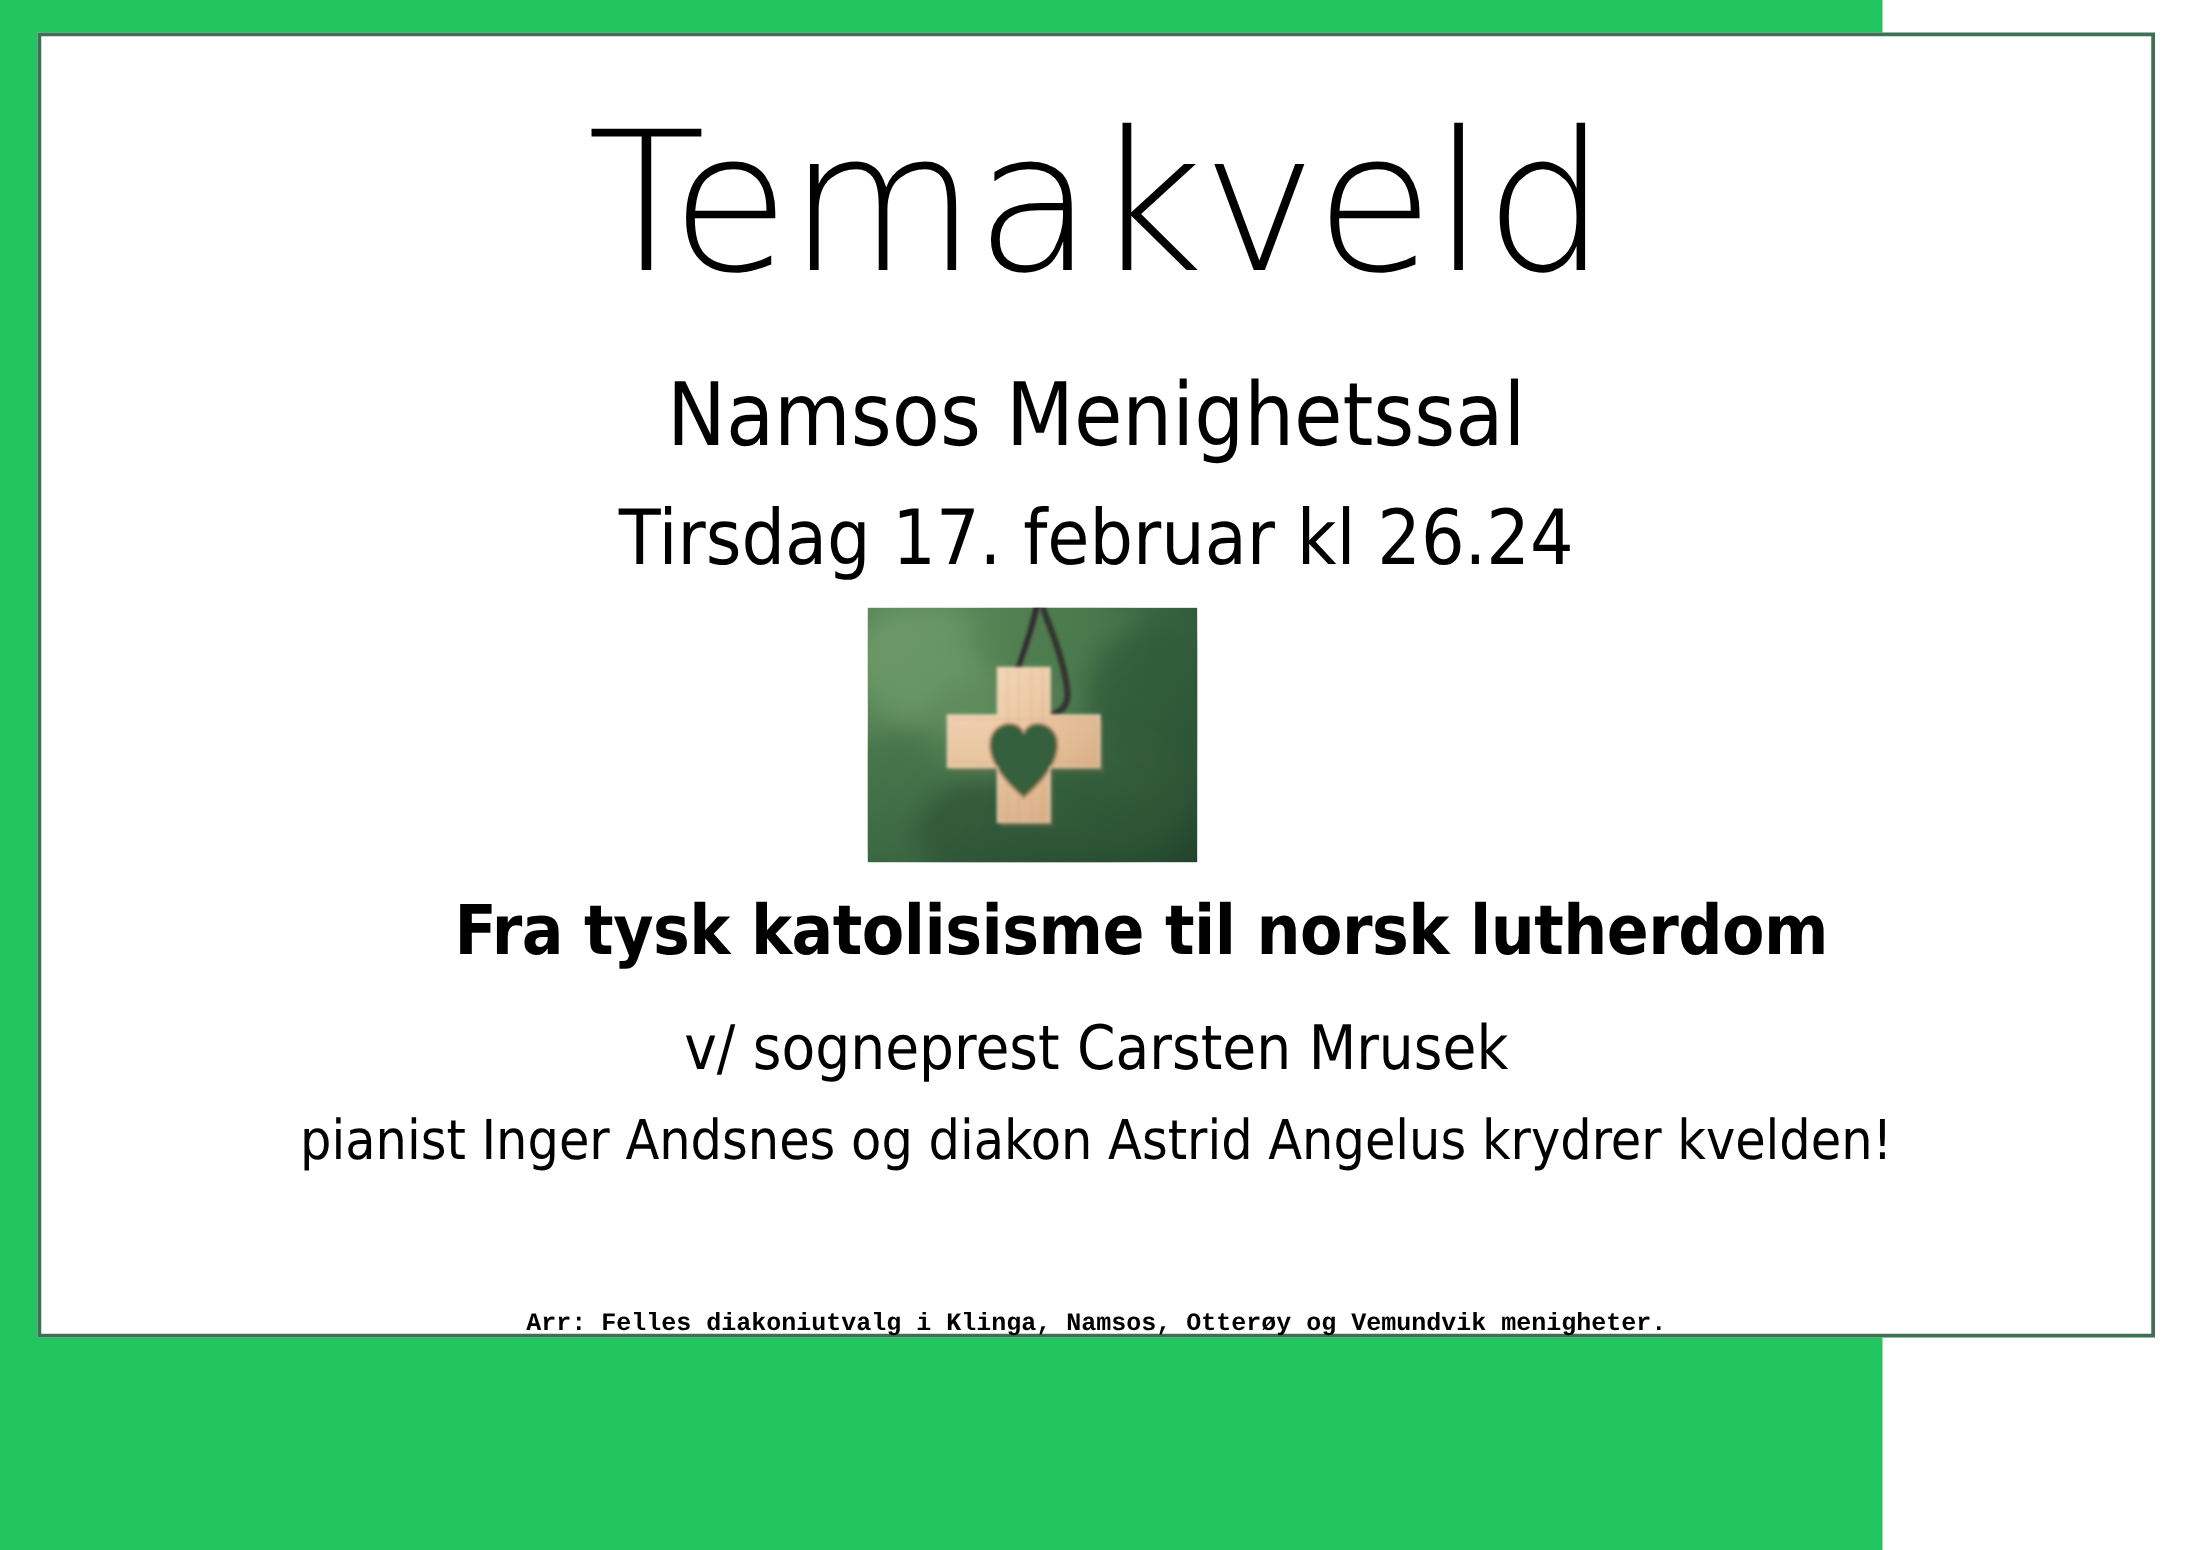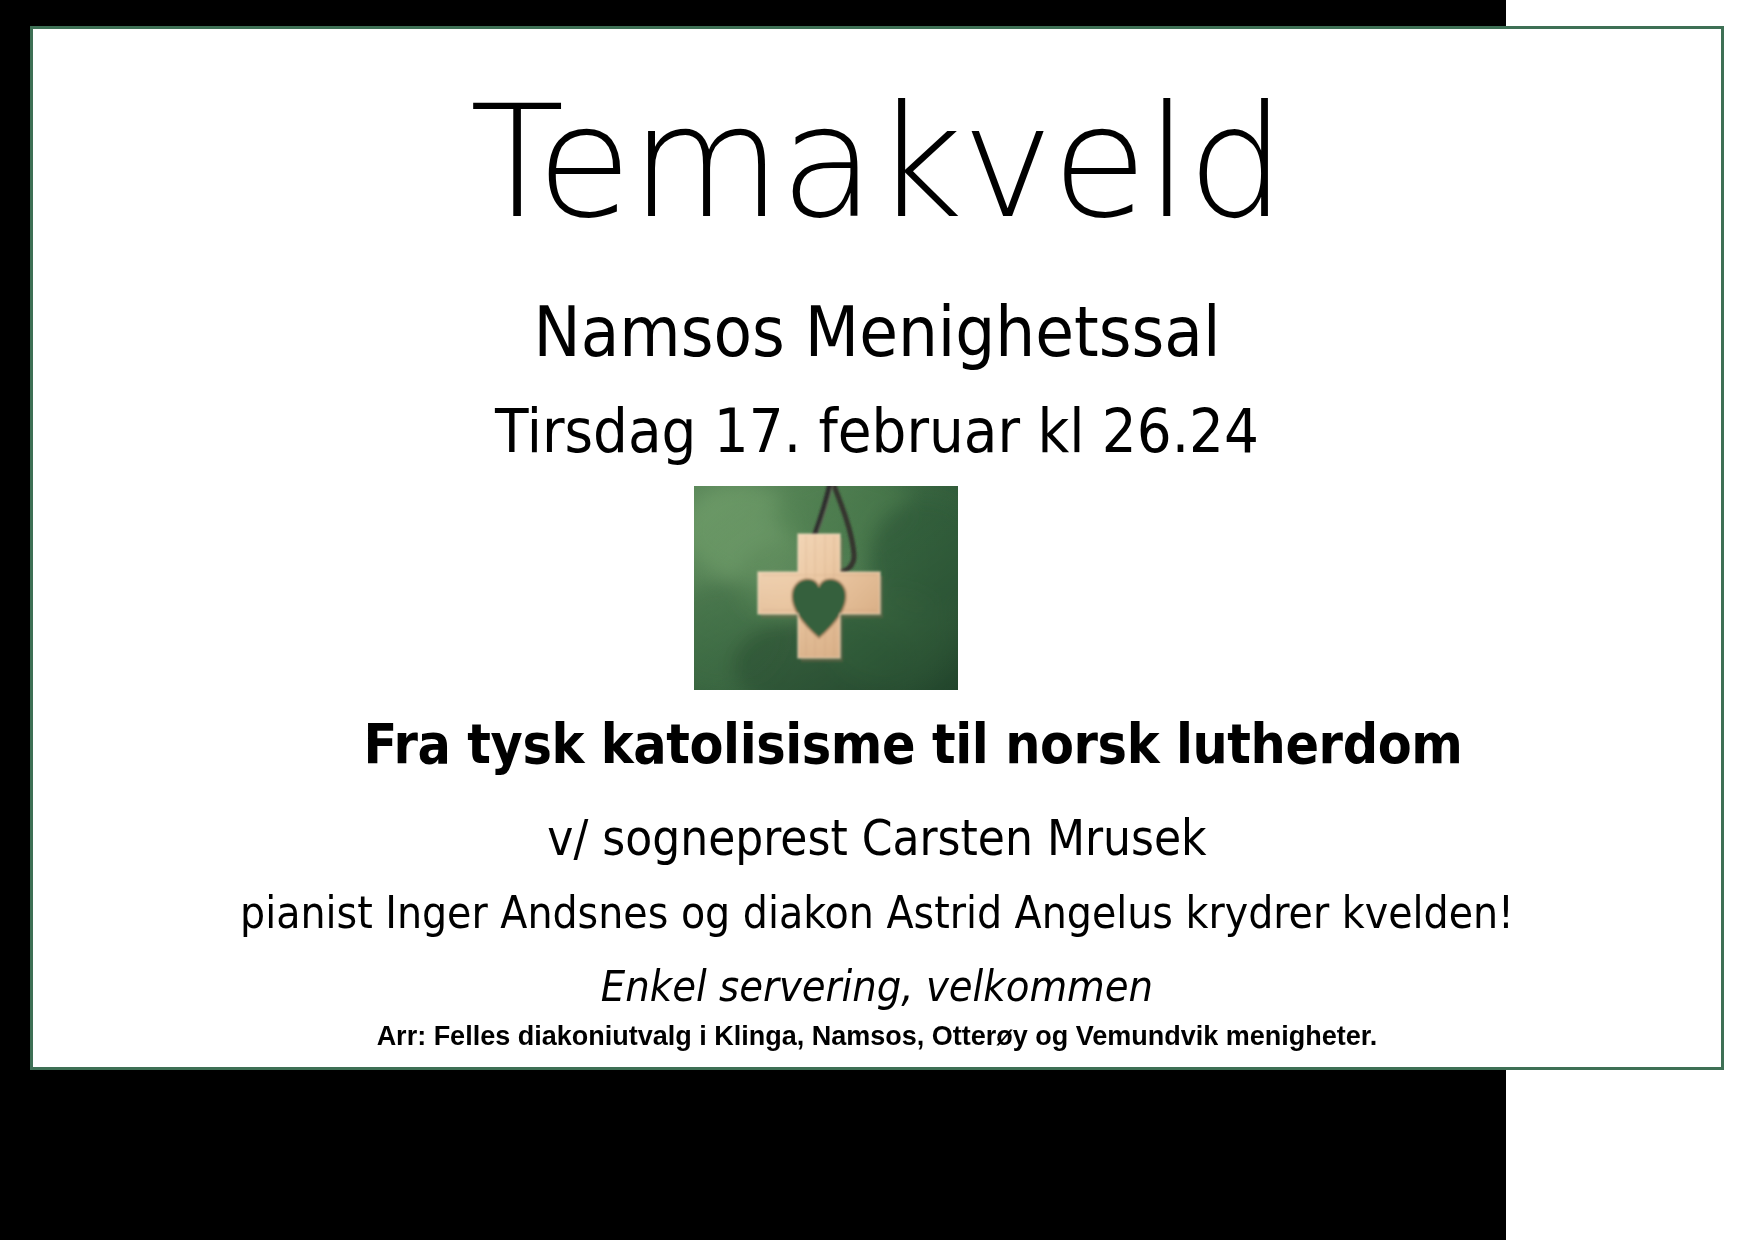--- a/index.html
+++ b/index.html
@@ -15,21 +15,21 @@
     overflow: hidden;
   }
 
   
   #poster {
     position: absolute;
     left: 0;
     top: 0;
     width: 1506px;
     height: 1240px;
-    background: #000000;
+    background: #22c55e;
     box-sizing: border-box;
   }
 
   #poster-border {
     position: absolute;
     left: 30px;
     top: 26px;
     width: 1694px;
     height: 1044px;
     border: 3px solid #3e7055;
@@ -144,25 +144,25 @@
     left: 0;
     font-size: 43px;
     font-weight: 400;
     font-style: italic;
     font-family: "DejaVu Sans", sans-serif;
     font-stretch: condensed;
   }
 
   #organizer {
     position: absolute;
-    top: 994px;
-    left: 0;
-    font-size: 27px;
+    top: 1021px;
+    left: 0;
+    font-size: 20px;
     font-weight: 700;
-    font-family: Liberation Sans, sans-serif;
+    font-family: Liberation Mono, monospace;
     font-stretch: condensed;
   }
 </style>
 </head>
 <body>
 
 <div id="poster">
   <div id="poster-border">
     <div id="content">
 
@@ -263,19 +263,18 @@
           </g>
         </svg>
       </div>
 
       <div class="line" id="headline">Fra tysk katolisisme til norsk lutherdom</div>
 
       <div class="line" id="performers">pianist Inger Andsnes og diakon Astrid Angelus krydrer kvelden!</div>
 
       <div class="line" id="speaker">v/ sogneprest Carsten Mrusek</div>
 
-      <div class="line" id="serving">Enkel servering, velkommen</div>
 
       <div class="line" id="organizer">Arr: Felles diakoniutvalg i Klinga, Namsos, Otterøy og Vemundvik menigheter.</div>
 
     </div>
   </div>
 </div>
 
 </body></html>

